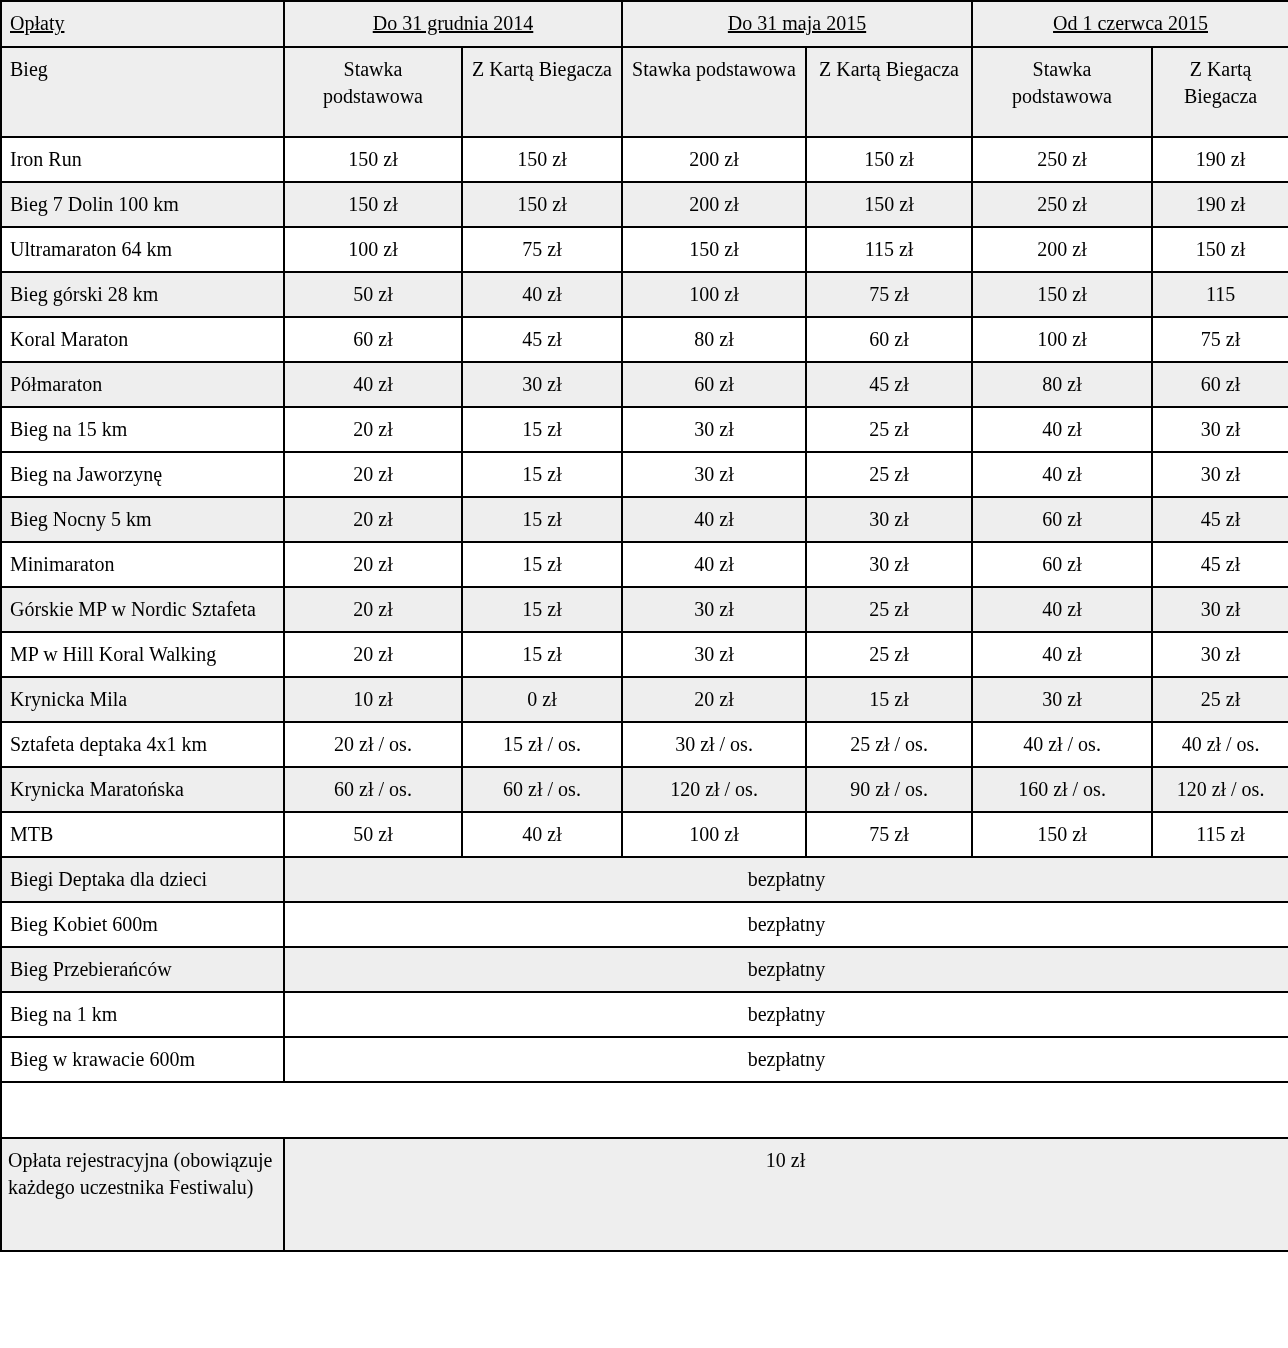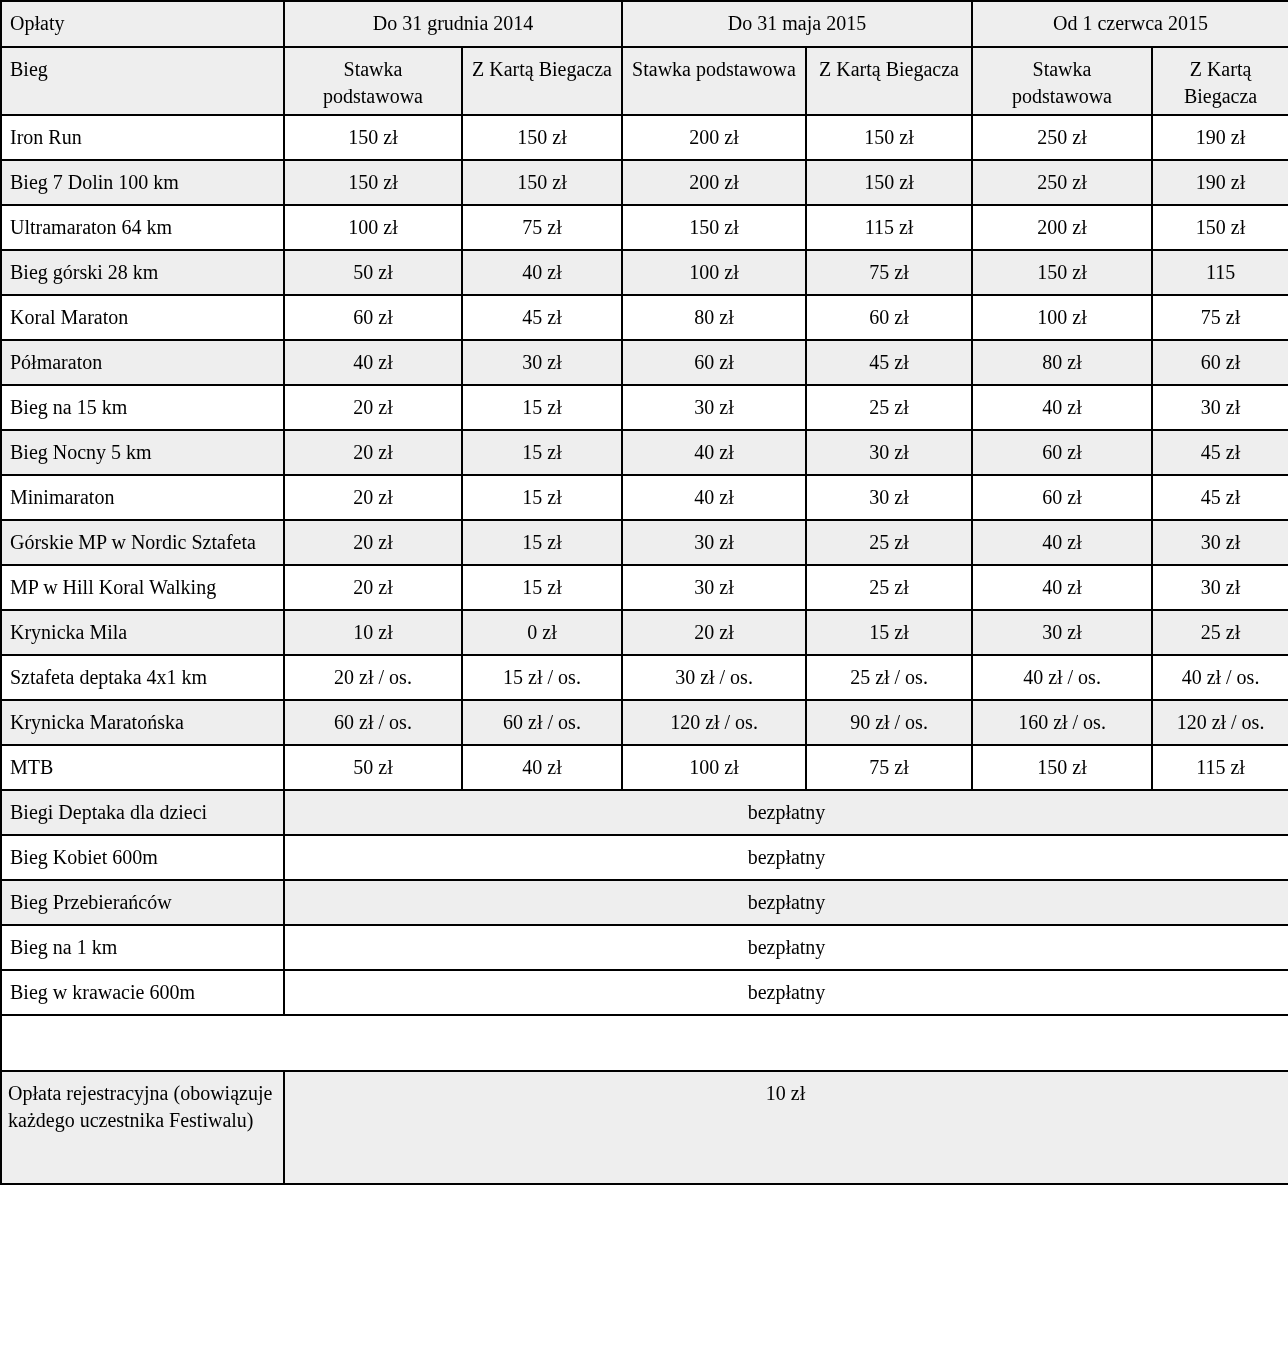--- a/index.html
+++ b/index.html
@@ -25,22 +25,22 @@
     line-height: 27px;
     padding: 8px 8px;
     vertical-align: top;
     font-weight: normal;
     overflow: hidden;
   }
   .label { text-align: left; }
   .bold  { font-weight: bold; }
   .center, .num { text-align: center; }
   tr.shade > th, tr.shade > td { background: #eeeeee; }
-  tr.hdr1 > th { height: 28px; }
-  tr.hdr2 > th { padding-bottom: 4px; }
+  tr.hdr1 > th { height: 28px; text-decoration: underline; }
+  tr.hdr2 > th { padding-bottom: 26px; }
   tr.datarow > td { height: 27px; }
   tr.spacer-row > td {
     height: 38px;
     border: 2px solid #000;
     background: #ffffff;
   }
   tr.registration-row > td { height: 95px; padding-left: 6px; }
 </style>
 </head>
 <body>
@@ -129,20 +129,29 @@
       </tr>
       <tr class="datarow">
         <td class="label">Bieg na 15 km</td>
         <td class="num">20 zł</td>
         <td class="num">15 zł</td>
         <td class="num">30 zł</td>
         <td class="num">25 zł</td>
         <td class="num">40 zł</td>
         <td class="num">30 zł</td>
       </tr>
+      <tr class="datarow">
+        <td class="label">Bieg na Jaworzynę</td>
+        <td class="num">20 zł</td>
+        <td class="num">15 zł</td>
+        <td class="num">30 zł</td>
+        <td class="num">25 zł</td>
+        <td class="num">40 zł</td>
+        <td class="num">30 zł</td>
+      </tr>
       <tr class="datarow shade">
         <td class="label">Bieg Nocny 5 km</td>
         <td class="num">20 zł</td>
         <td class="num">15 zł</td>
         <td class="num">40 zł</td>
         <td class="num">30 zł</td>
         <td class="num">60 zł</td>
         <td class="num">45 zł</td>
       </tr>
       <tr class="datarow">

